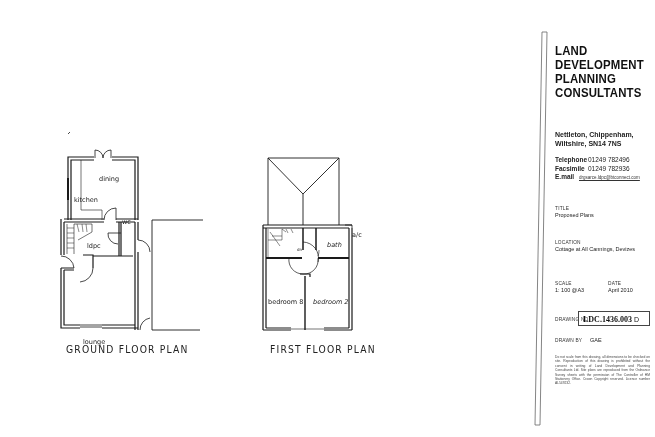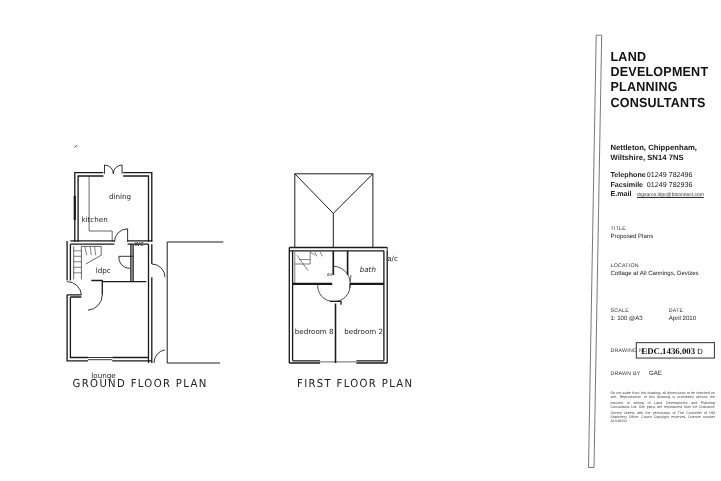--- a/index.html
+++ b/index.html
@@ -131,21 +131,21 @@
 
   <span class="room-label" style="left:99px;top:175px;">dining</span>
   <span class="room-label" style="left:74px;top:196px;">kitchen</span>
   <span class="room-label" style="left:87px;top:242px;">ldpc</span>
   <span class="room-label" style="left:122px;top:218px;">wc</span>
   <span class="room-label" style="left:83px;top:290px;margin-top:48px;">lounge</span>
 
   <span class="room-label" style="left:306px;top:231px;margin-left:46px;">a/c</span>
   <span class="room-label" style="left:327px;top:241px;font-style:italic;">bath</span>
   <span class="room-label" style="left:268px;top:298px;">bedroom 8</span>
-  <span class="room-label" style="left:313px;top:298px;">bedroom 2</span>
+  <span class="room-label" style="left:313px;top:298px;font-style:italic;">bedroom 2</span>
   <span class="room-label" style="left:297px;top:247px;font-size:4px;">dn</span>
 
   <span class="plan-label" style="left:66px;top:344px;">GROUND FLOOR PLAN</span>
   <span class="plan-label" style="left:270px;top:344px;">FIRST FLOOR PLAN</span>
 </div>
 
 <svg class="tb-border" width="655" height="437" viewBox="0 0 655 437">
   <path d="M542 32 L547 32 L540 425 L535 425 Z" fill="none" stroke="#666" stroke-width="0.8"></path>
 </svg>
 

